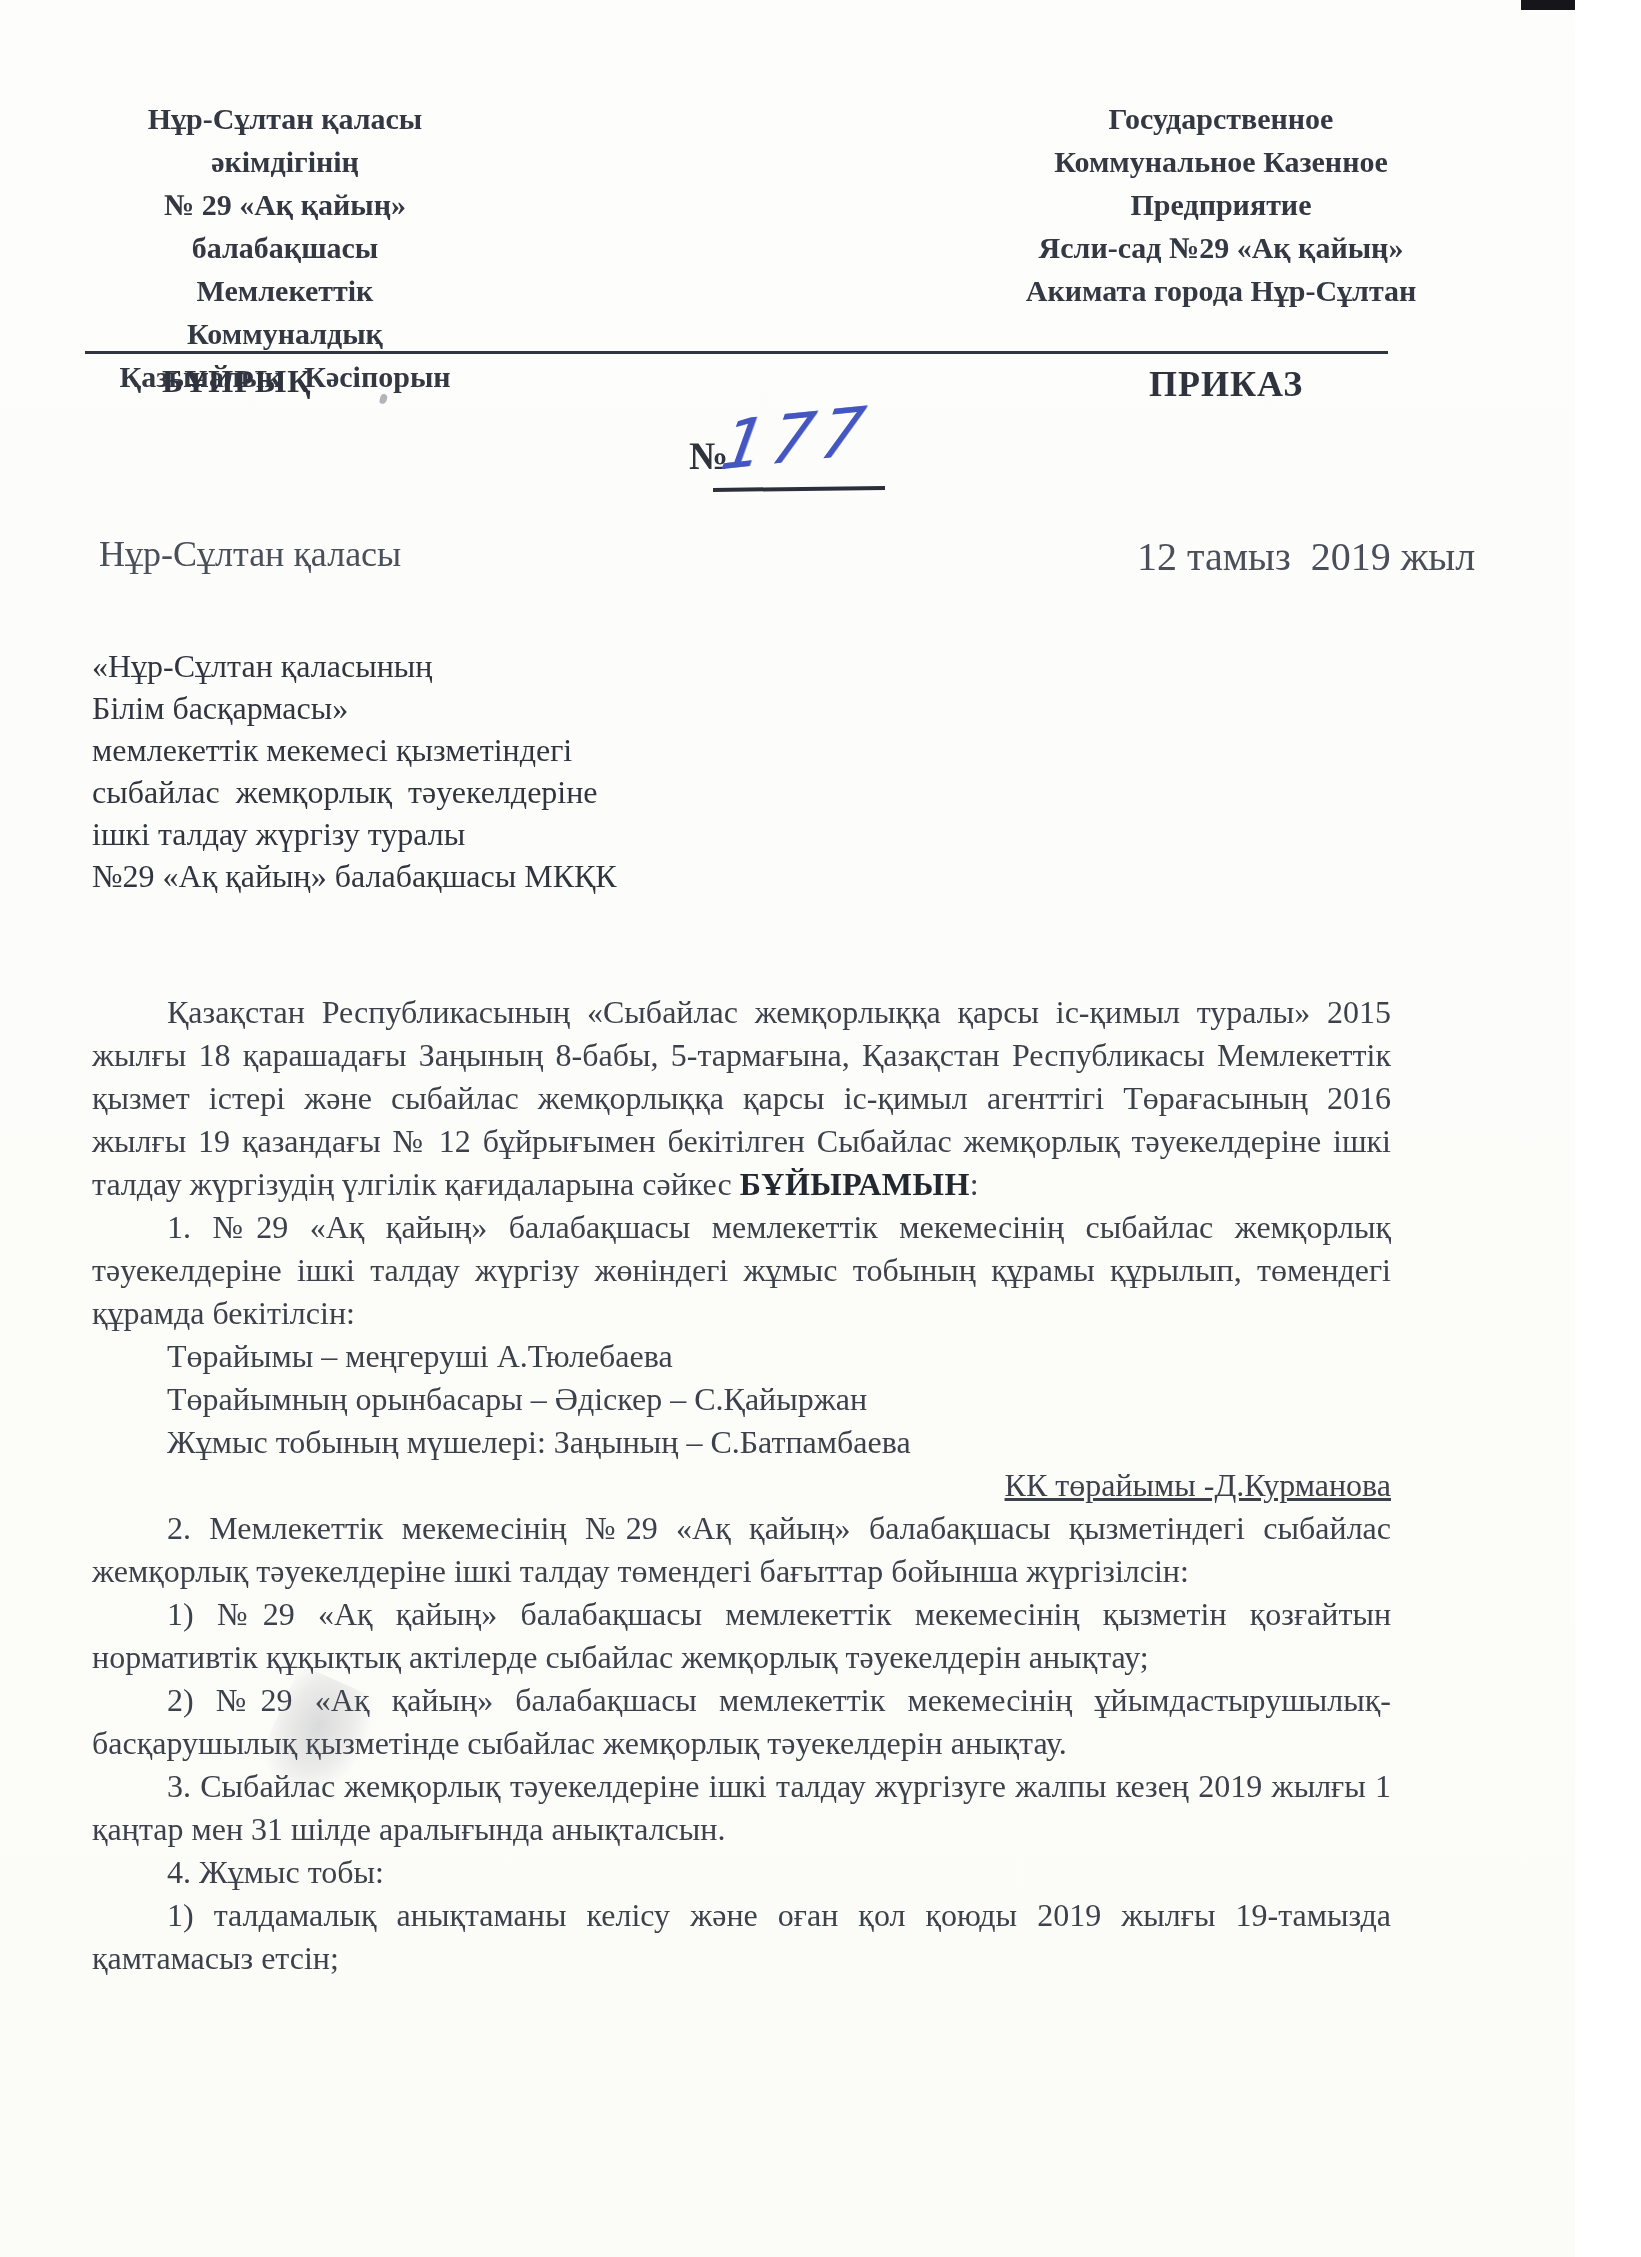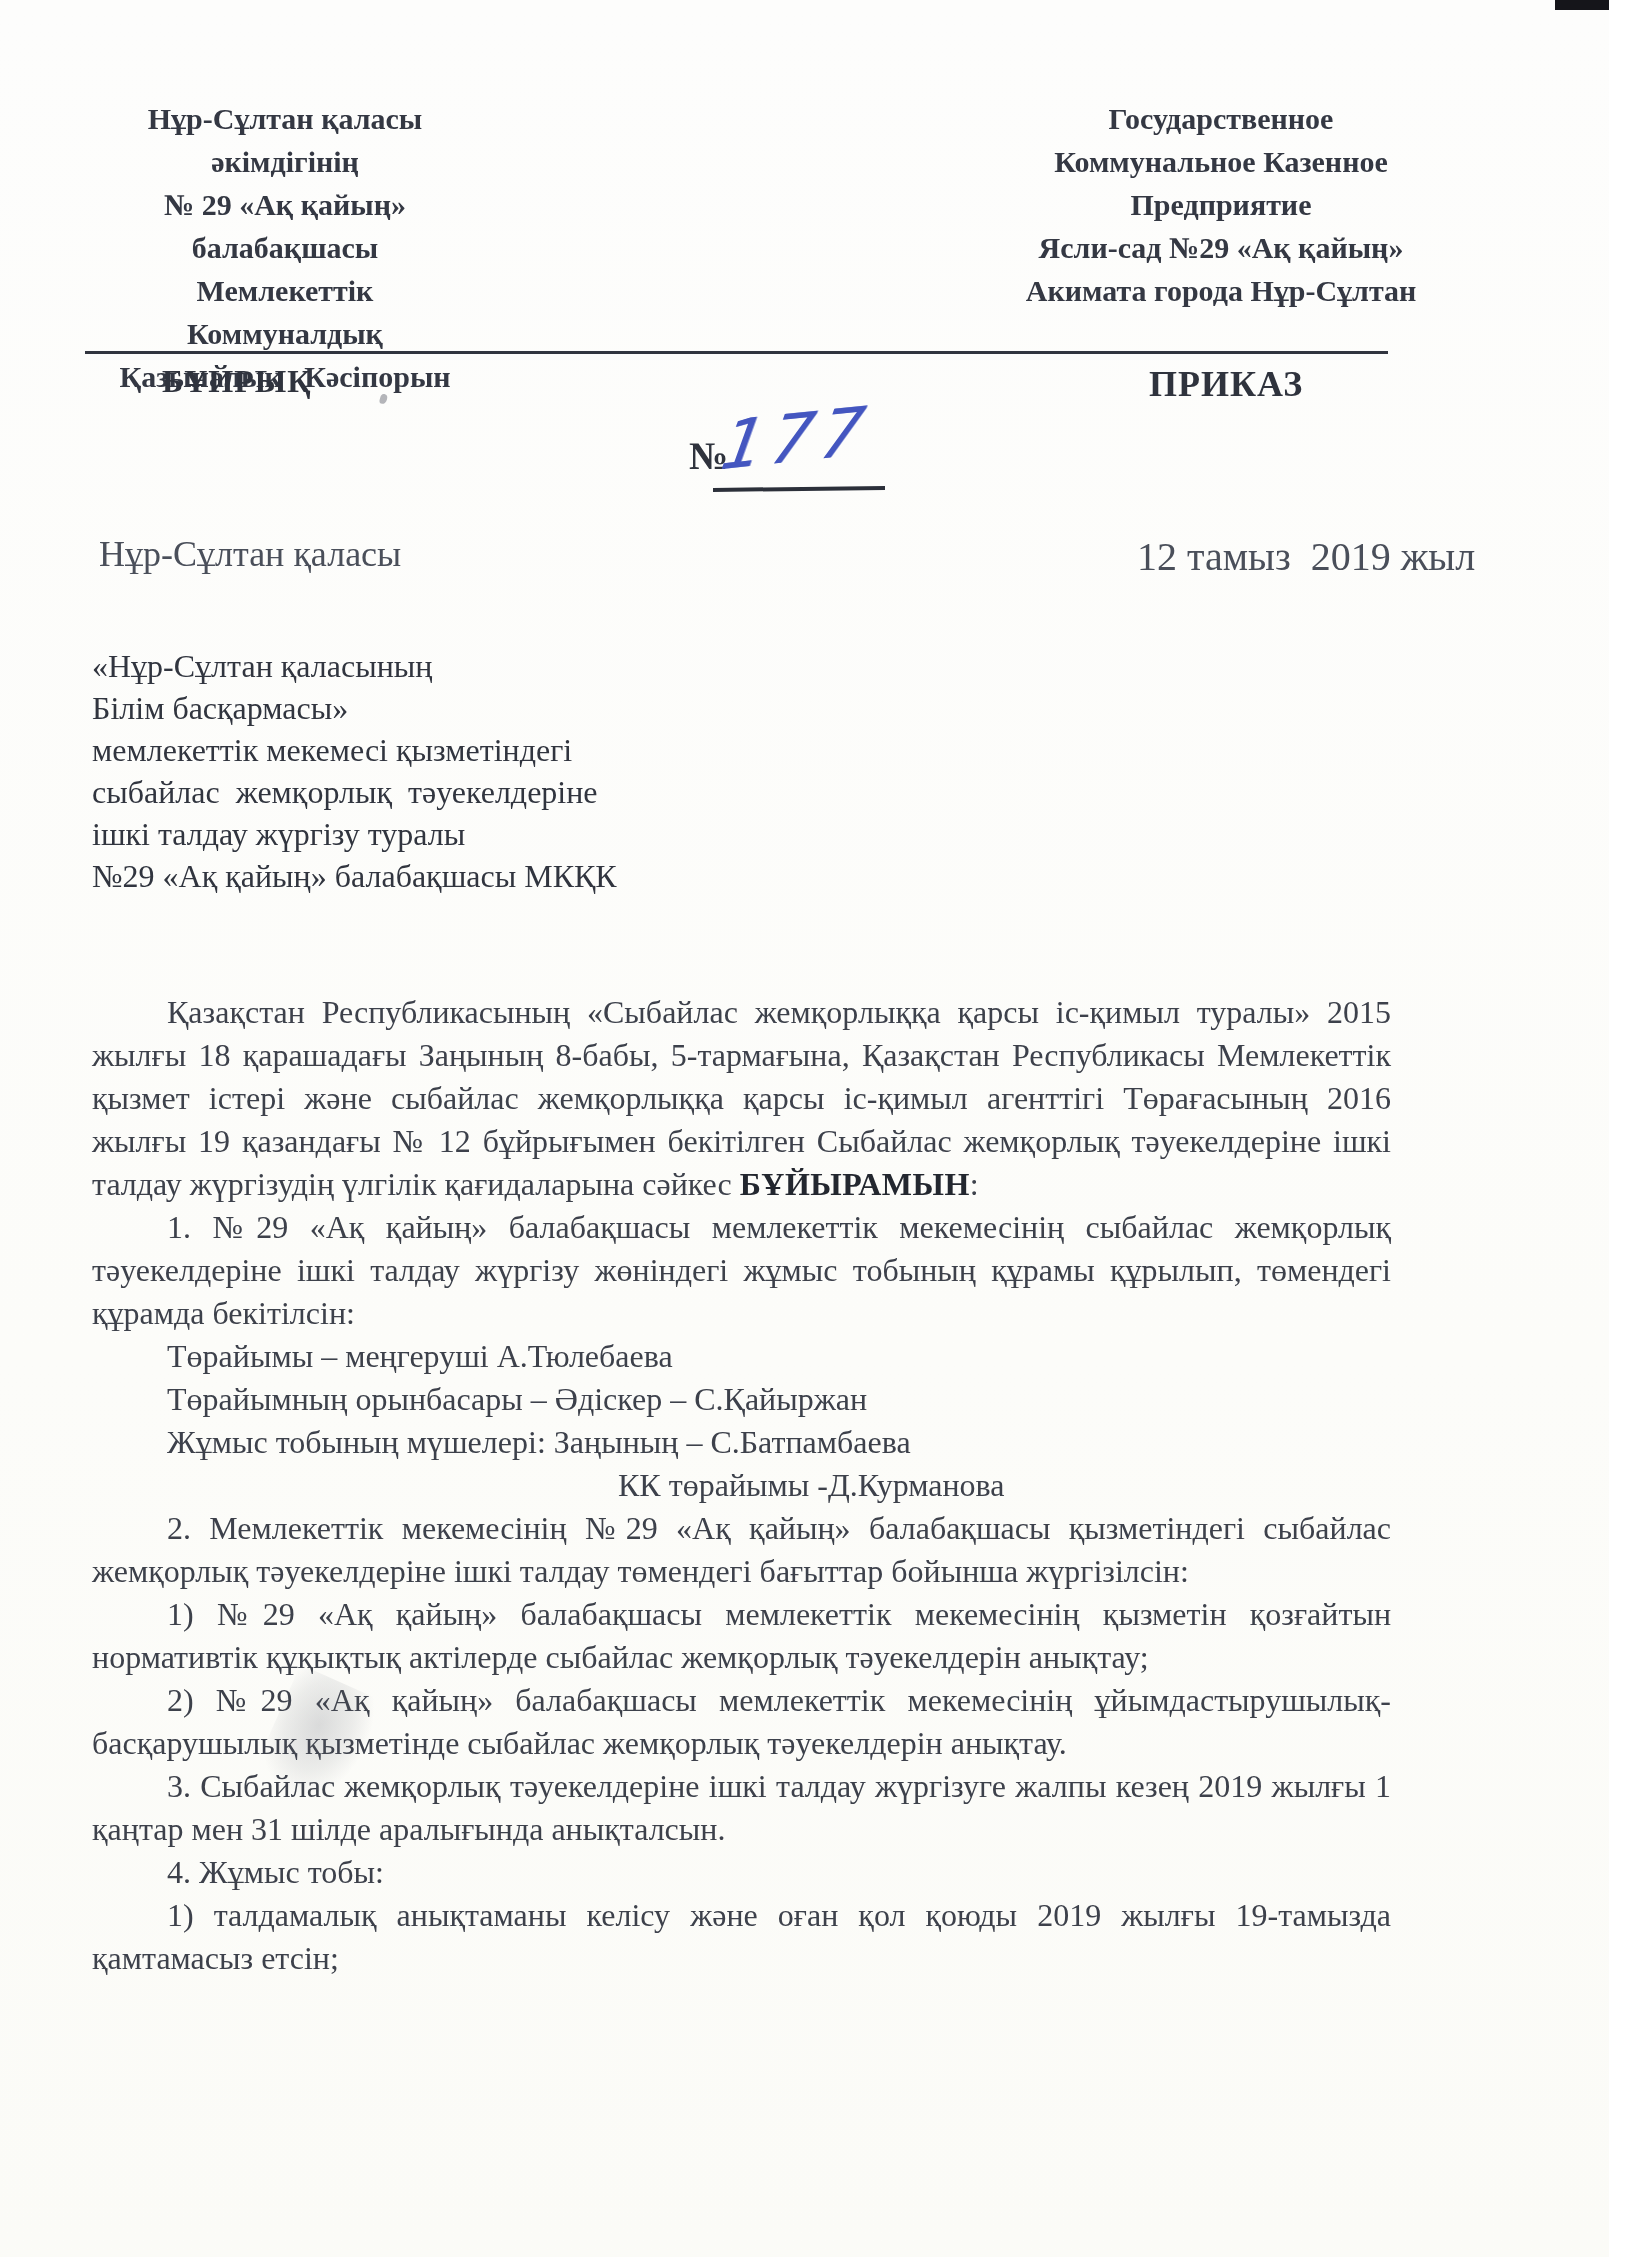--- a/index.html
+++ b/index.html
@@ -3,21 +3,20 @@
 <meta charset="utf-8">
 <style>
   html, body { margin:0; padding:0; background:#ffffff; }
   .page {
     position:relative;
     width:1575px; height:2257px;
     background:linear-gradient(180deg,#fdfdfc 0%, #fcfcf9 60%, #fbfbf7 100%);
     font-family:"Liberation Serif","DejaVu Serif",serif;
     color:#3d414b;
     overflow:hidden;
-    padding-left:34px;
   }
   .prewrap { white-space:pre-wrap; }
 
   
   .corner-mark {
     position:absolute; top:0; right:0;
     width:54px; height:9.7px; background:#15151a;
   }
   .smudge {
     position:absolute; left:272px; top:1678px; width:92px; height:121px;
@@ -88,21 +87,21 @@
     font-weight:normal; font-size:32px; line-height:42px; color:#31353f;
   }
 
   .body-block {
     position:absolute; left:92px; top:991px; width:1299px;
     font-size:32px; line-height:43px; text-align:justify;
   }
   .body-block p { margin:0; }
   .indent { text-indent:75px; }
   .member { margin-left:75px !important; text-align:left; }
-  .member-deep { margin-left:526px !important; text-align:left; }
+  .member-deep { margin-left:526px !important; text-align:right;text-decoration:underline; }
   .body-block strong { color:#23272f; letter-spacing:0.5px; }
 </style>
 </head>
 <body>
 
 <div class="page">
 
   <div class="corner-mark"></div>
 
   <div class="letterhead-left">

